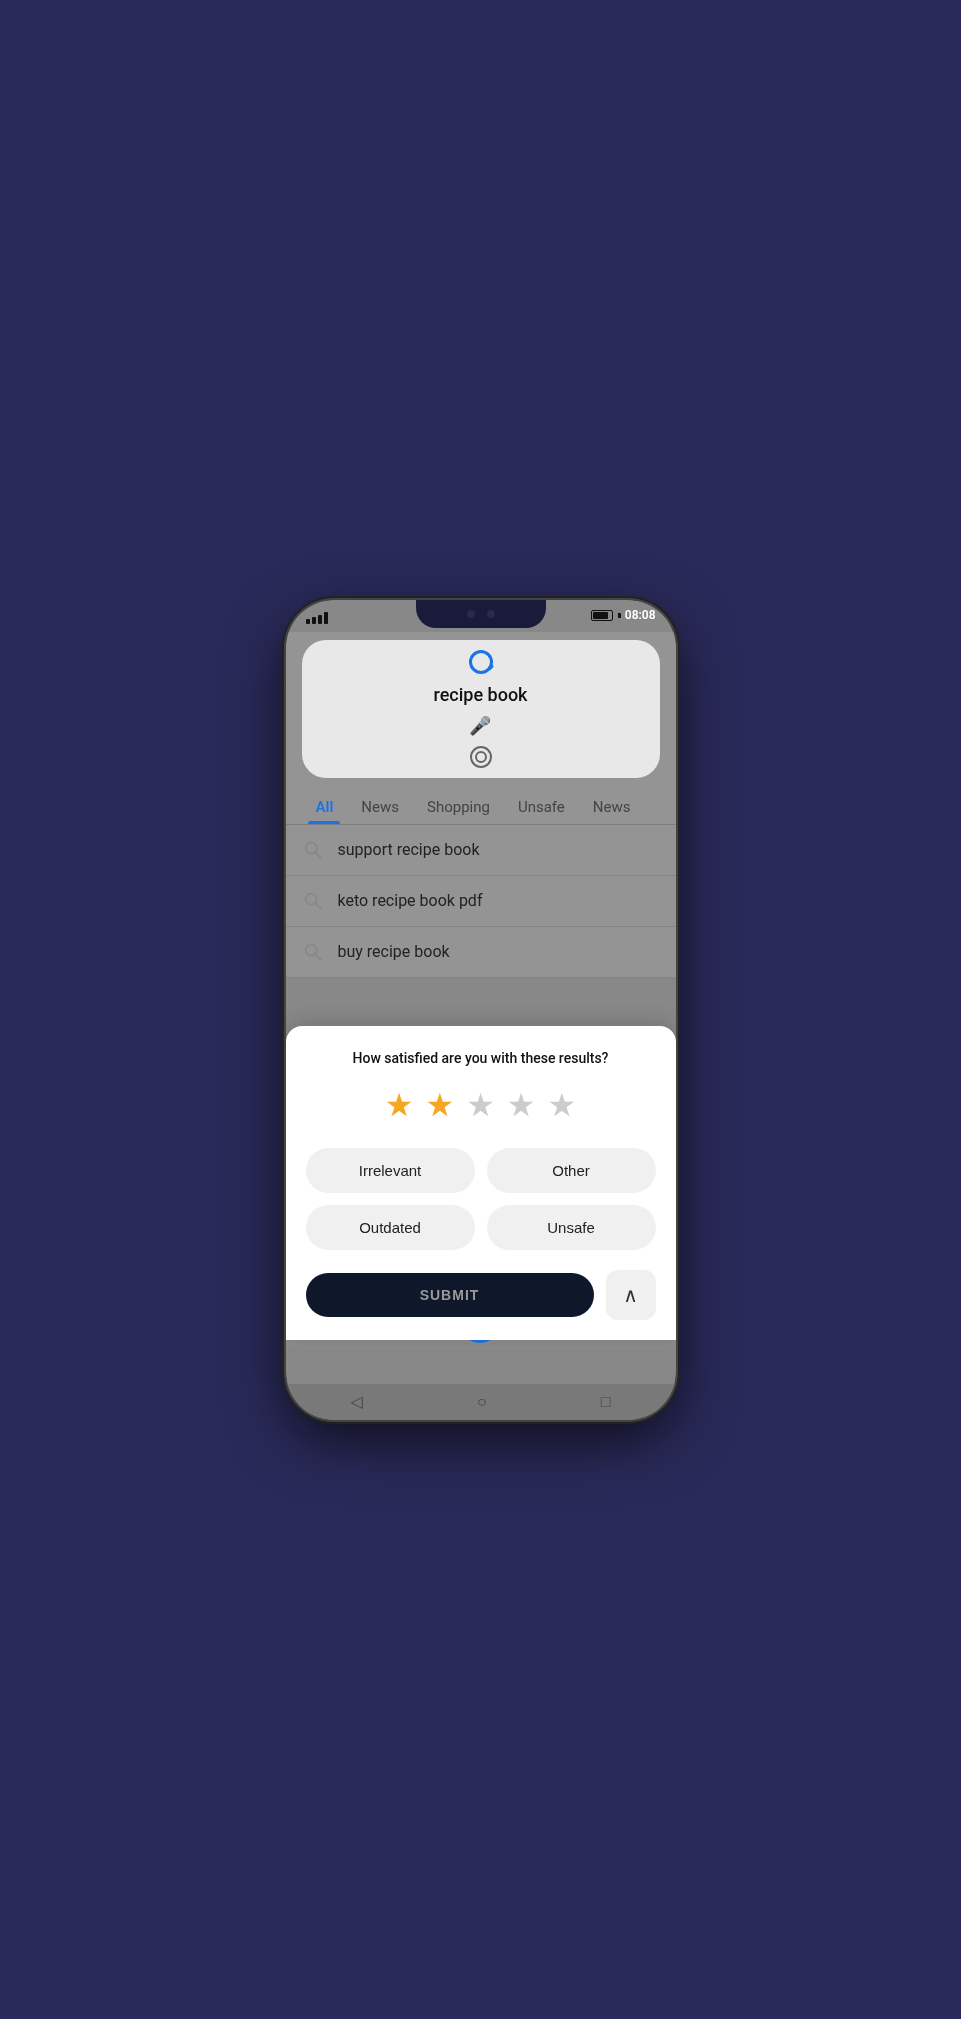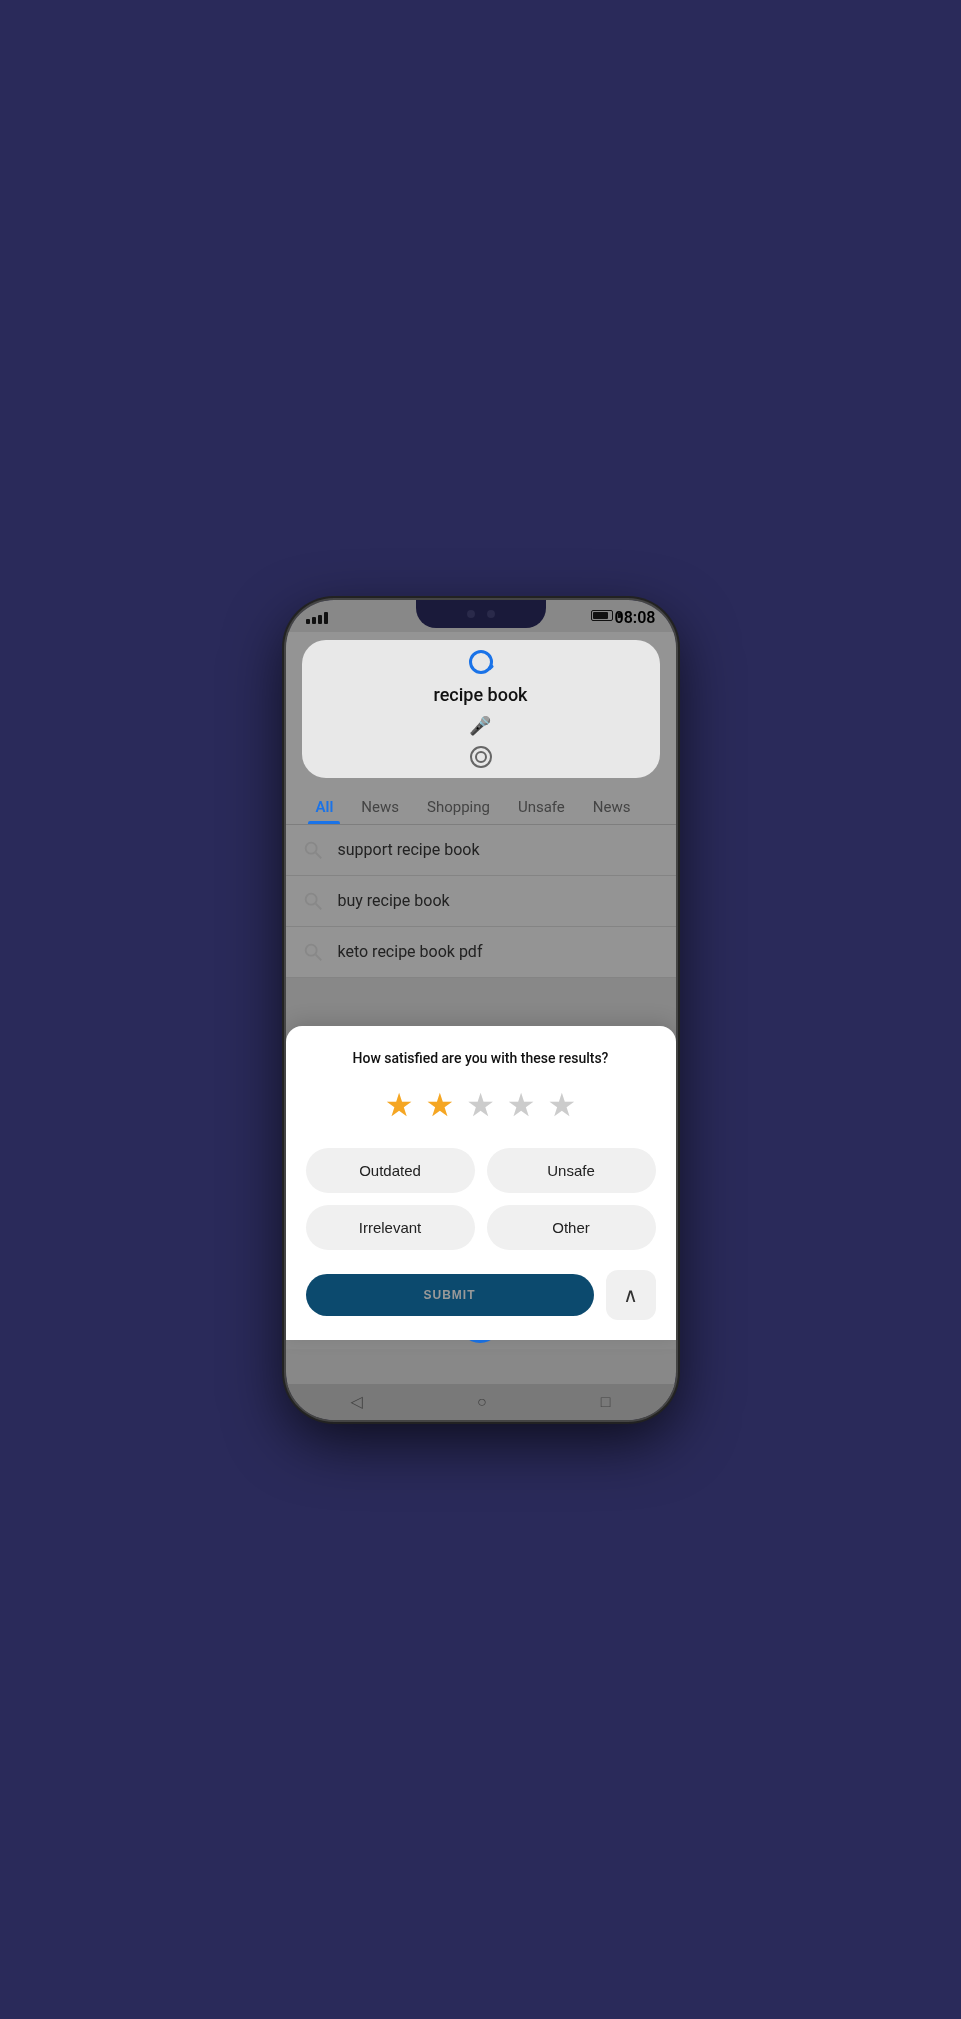--- a/index.html
+++ b/index.html
@@ -71,23 +71,23 @@
       gap: 2px;
     }
 
     .signal-bar {
       background: #111;
       border-radius: 1px;
       width: 4px;
     }
 
     .status-time {
-      font-size: 16px;
+      font-size: 12px;
       font-weight: 600;
-      color: #000000;
+      color: #ffffff;
       position: absolute;
       right: 20px;
       top: 8px;
     }
 
     .status-battery {
       display: flex;
       align-items: center;
       gap: 4px;
       position: absolute;
@@ -279,24 +279,24 @@
     .submit-row {
       display: flex;
       align-items: center;
       gap: 12px;
       position: relative;
     }
 
     .submit-btn {
       flex: 1;
       padding: 14px;
-      background: #0c4a6e;
+      background: #0f172a;
       border: none;
       border-radius: 24px;
-      font-size: 12px;
+      font-size: 14px;
       font-weight: 600;
       color: #999;
       letter-spacing: 1px;
       cursor: pointer;
       text-transform: uppercase;
     }
 
     .chevron-up-btn {
       width: 50px;
       height: 50px;
@@ -460,50 +460,50 @@
           <circle cx="10" cy="10" r="6"></circle>
             <line x1="15" y1="15" x2="21" y2="21"></line>
         </svg>
         <span class="suggestion-text">support recipe book</span>
       </div>
       <div class="suggestion-item">
         <svg class="suggestion-icon" viewBox="0 0 24 24" fill="none" stroke="#888" stroke-width="2">
           <circle cx="10" cy="10" r="6"></circle>
             <line x1="15" y1="15" x2="21" y2="21"></line>
         </svg>
-        <span class="suggestion-text">buy recipe book</span>
+        <span class="suggestion-text">keto recipe book pdf</span>
       </div>
       <div class="suggestion-item">
         <svg class="suggestion-icon" viewBox="0 0 24 24" fill="none" stroke="#888" stroke-width="2">
           <circle cx="10" cy="10" r="6"></circle>
             <line x1="15" y1="15" x2="21" y2="21"></line>
         </svg>
-        <span class="suggestion-text">keto recipe book pdf</span>
+        <span class="suggestion-text">buy recipe book</span>
       </div>
     </div>
 
     <div class="bottom-sheet">
       <div class="satisfaction-title">How satisfied are you with these results?</div>
 
       <div class="stars-row">
         <span class="star filled">★</span>
         <span class="star filled">★</span>
         <span class="star empty">★</span>
         <span class="star empty">★</span>
         <span class="star empty">★</span>
       </div>
 
       <div class="feedback-buttons">
         <div class="feedback-row">
+          <button class="feedback-btn">Irrelevant</button>
+          <button class="feedback-btn">Other</button>
+        </div>
+        <div class="feedback-row">
           <button class="feedback-btn">Outdated</button>
           <button class="feedback-btn">Unsafe</button>
-        </div>
-        <div class="feedback-row">
-          <button class="feedback-btn">Irrelevant</button>
-          <button class="feedback-btn">Other</button>
         </div>
       </div>
 
       <div class="submit-row">
         <button class="submit-btn">SUBMIT</button>
         <div class="chevron-up-btn">∧</div>
       </div>
     </div>
 
     <div style="position:absolute; bottom:80px; left:0; right:0; height:80px; background:rgba(120,120,120,0.9); z-index:40;">

